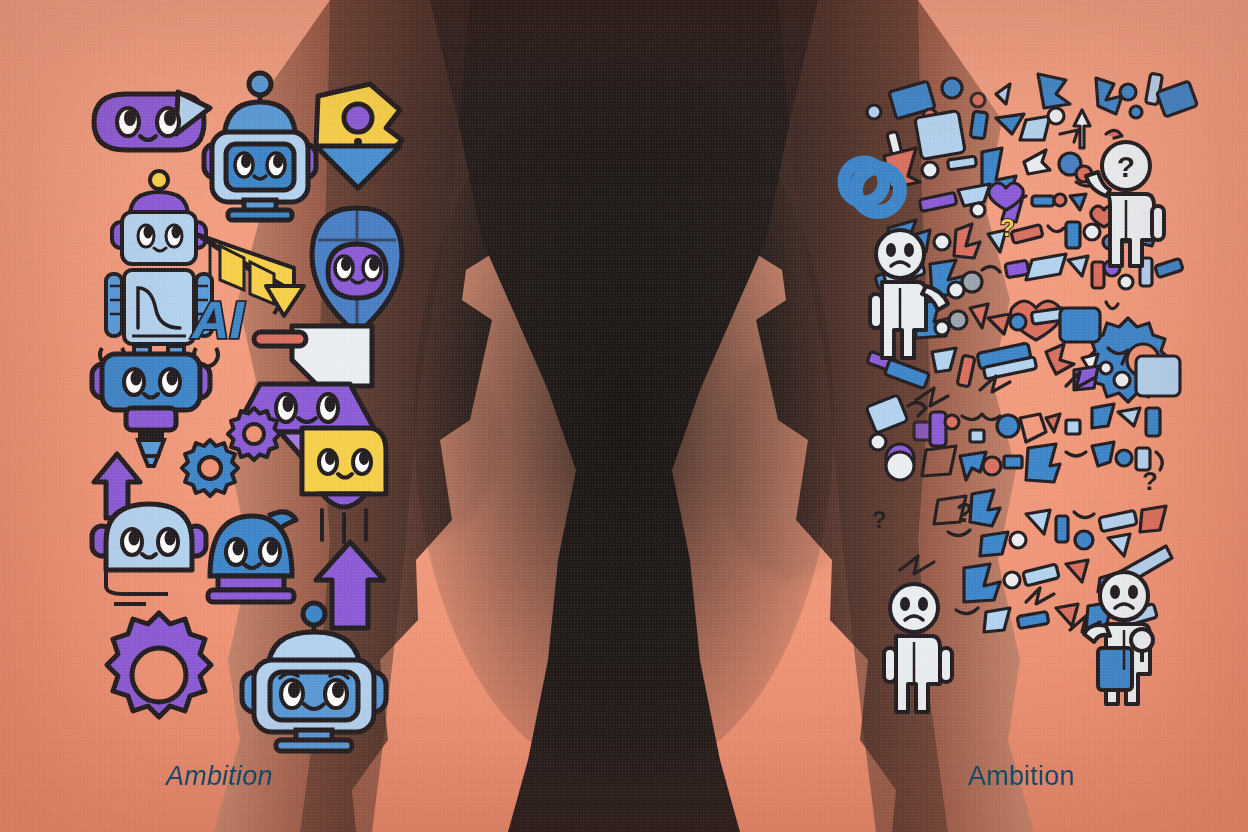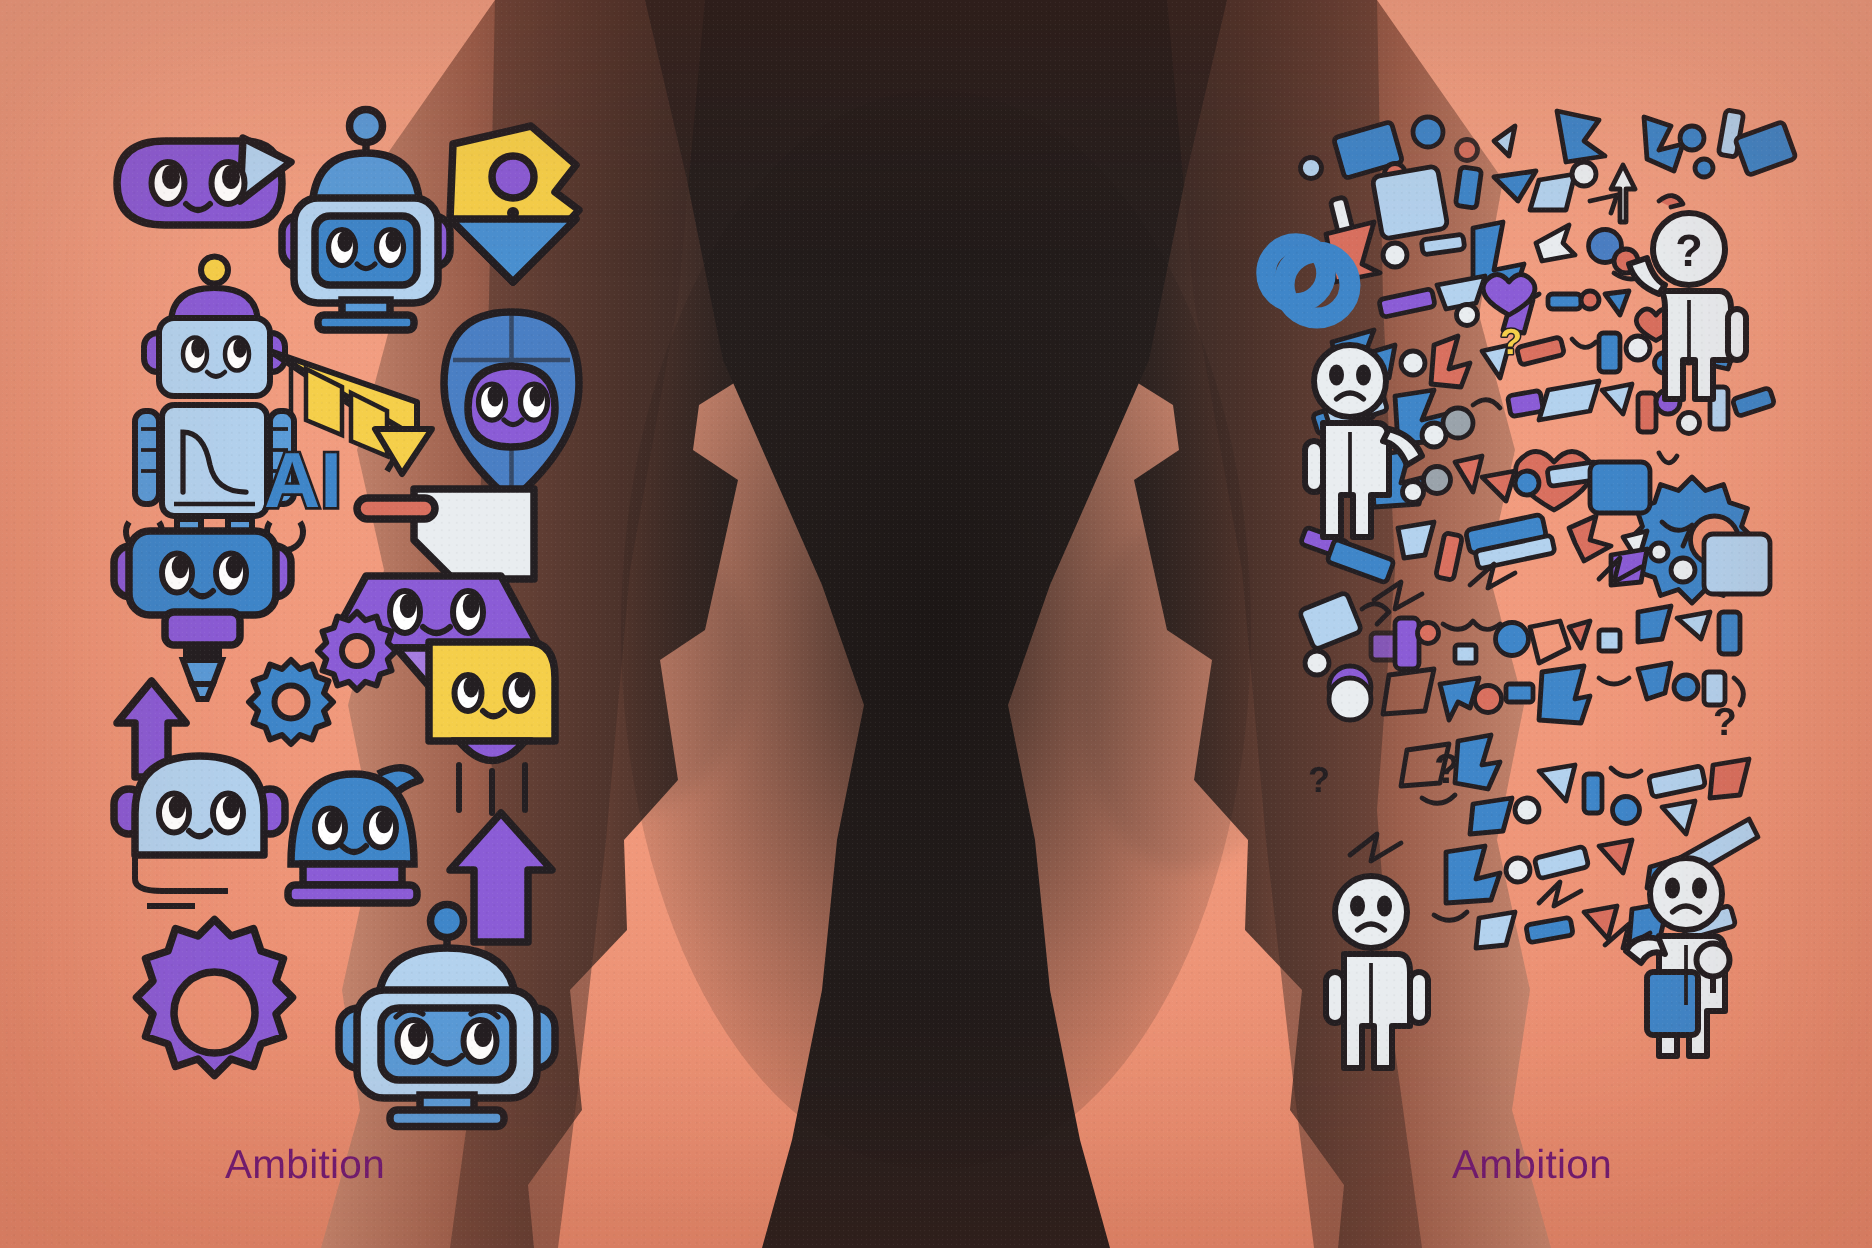--- a/index.html
+++ b/index.html
@@ -52,29 +52,29 @@
     width: 1248px; height: 832px;
     pointer-events: none;
   }
 
   
   .panel {
     position: absolute;
     top: 0;
     height: 832px;
   }
-  .panel-left  { left: 0;   width: 470px; }
+  .panel-left  { left: 16px;   width: 470px; font-style: italic; }
   .panel-right { left: 778px; width: 470px; }
 
   .panel-label {
     position: absolute;
     bottom: 40px;
     font-size: 27px;
     letter-spacing: 0.2px;
-    color: #701a75;
+    color: #0c4a6e;
     font-weight: 400;
     white-space: nowrap;
   }
   .label-left  { left: 150px; }
   .label-right { left: 190px; }
 
   .cluster {
     position: absolute;
     top: 70px;
     width: 320px;

